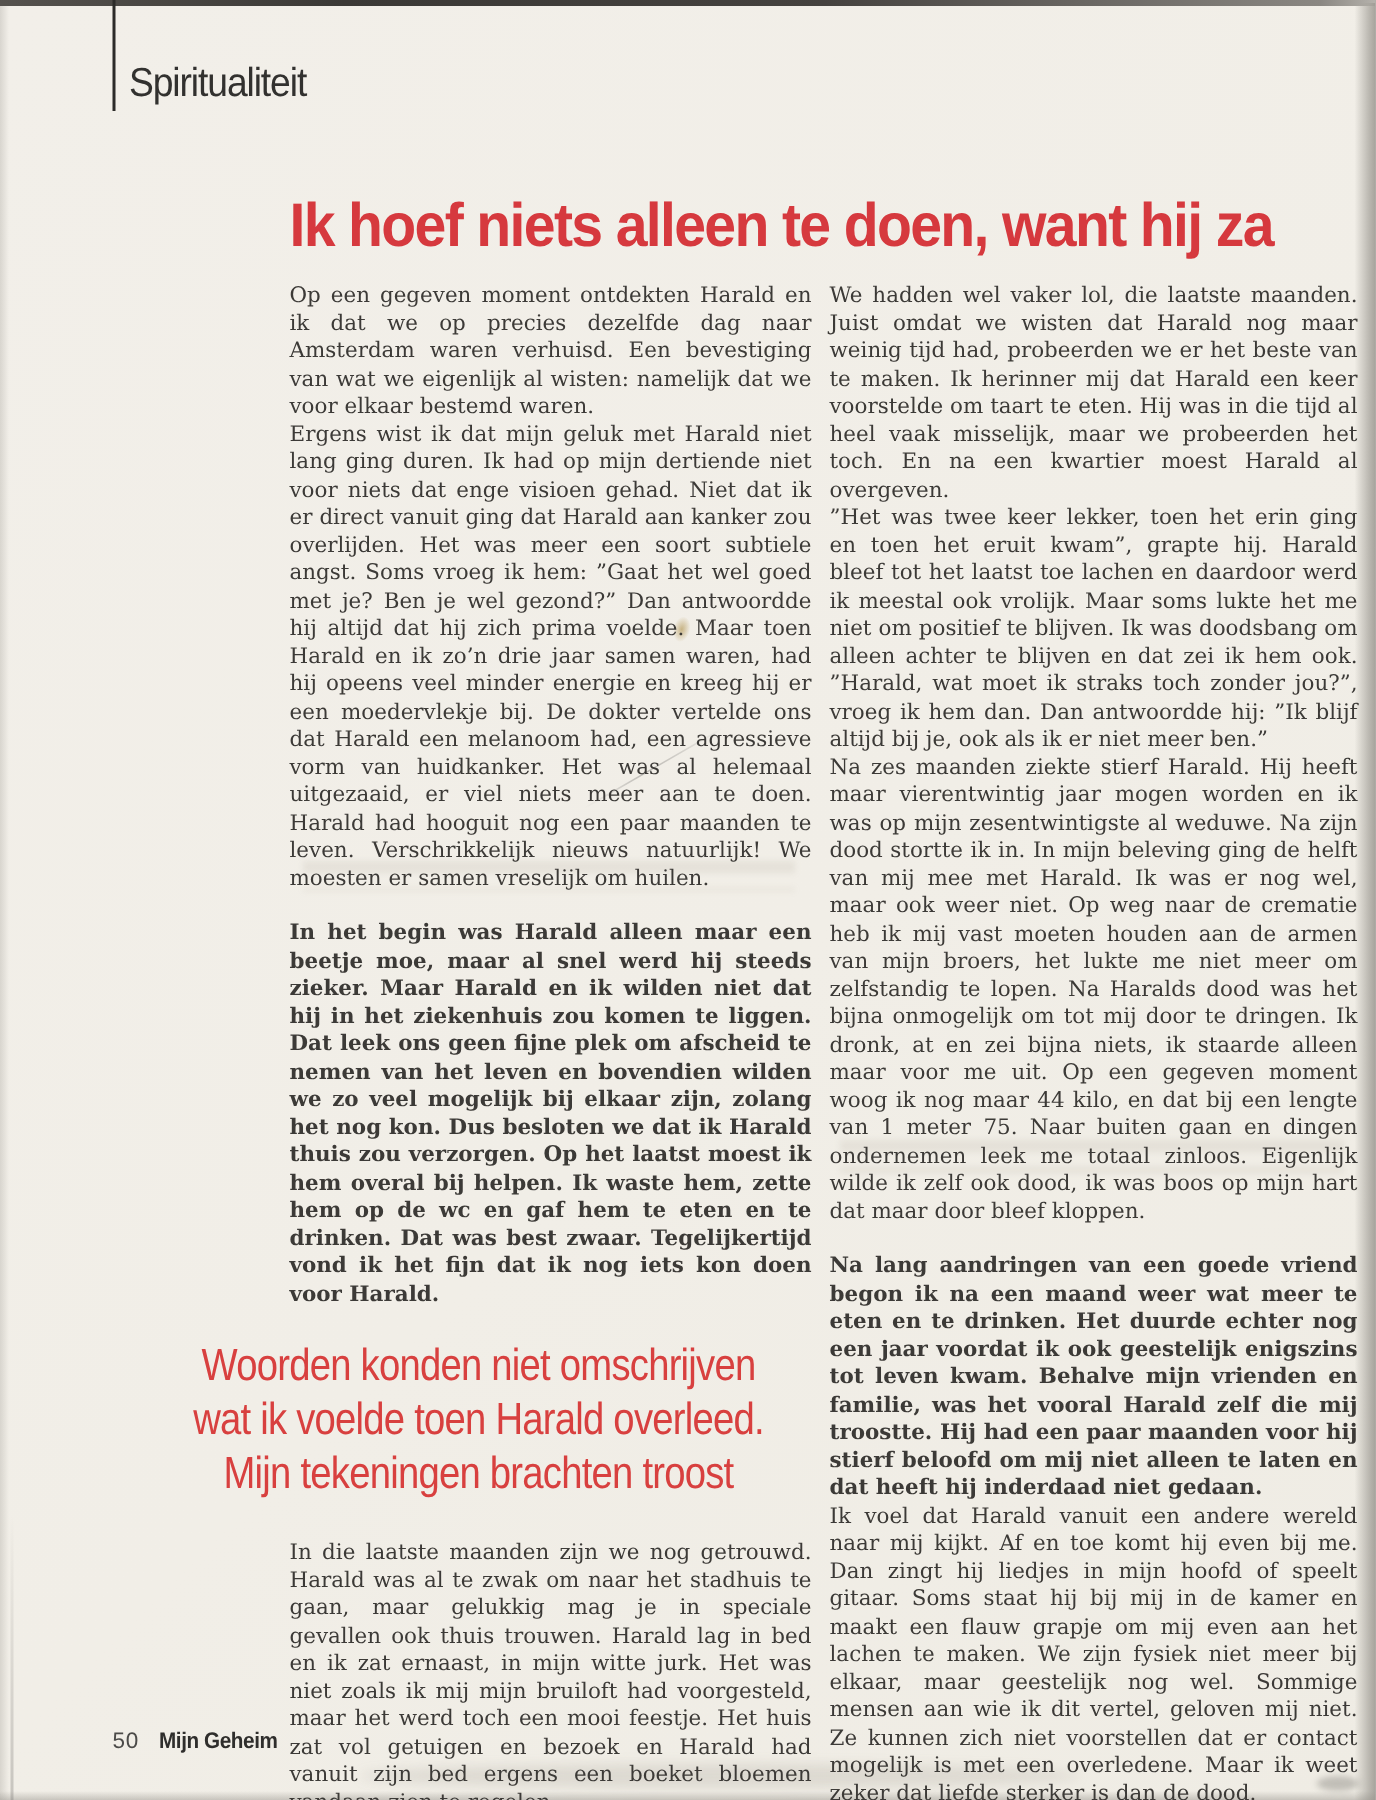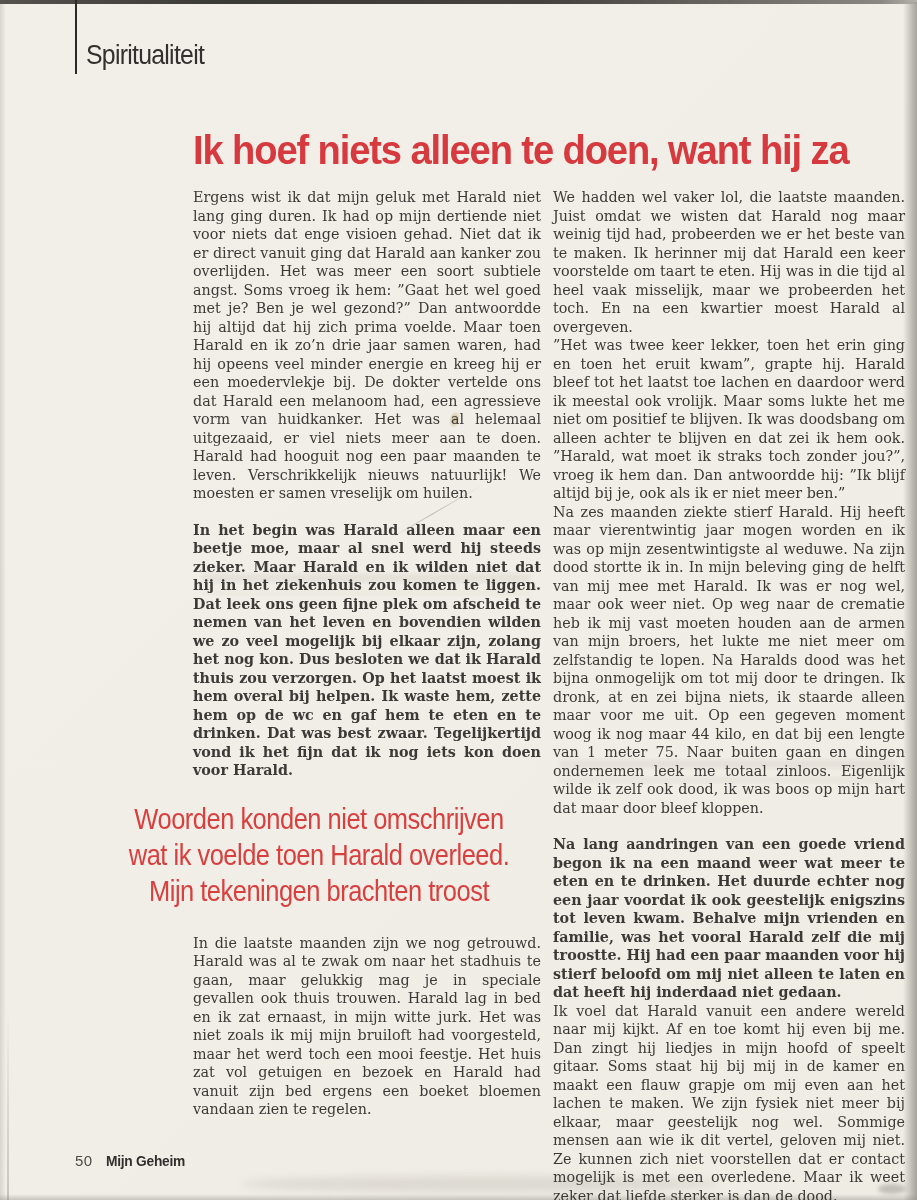--- a/index.html
+++ b/index.html
@@ -85,20 +85,21 @@
   <div class="smudge smudge-b"></div>
   <div class="smudge-c smudge"></div>
   <div class="smudge-d smudge"></div>
 
   <div class="kicker-rule"></div>
   <div class="kicker-label">Spiritualiteit</div>
 
   <h1 class="headline">Ik hoef niets alleen te doen, want hij za</h1>
 
   <div class="col col-left">
+    <p>Op een gegeven moment ontdekten Harald en ik dat we op precies dezelfde dag naar Amsterdam waren verhuisd. Een bevestiging van wat we eigenlijk al wisten: namelijk dat we voor elkaar bestemd waren.</p>
     <p>Ergens wist ik dat mijn geluk met Harald niet lang ging duren. Ik had op mijn dertiende niet voor niets dat enge visioen gehad. Niet dat ik er direct vanuit ging dat Harald aan kanker zou overlijden. Het was meer een soort subtiele angst. Soms vroeg ik hem: ”Gaat het wel goed met je? Ben je wel gezond?” Dan antwoordde hij altijd dat hij zich prima voelde. Maar toen Harald en ik zo’n drie jaar samen waren, had hij opeens veel minder energie en kreeg hij er een moedervlekje bij. De dokter vertelde ons dat Harald een melanoom had, een agressieve vorm van huidkanker. Het was al helemaal uitgezaaid, er viel niets meer aan te doen. Harald had hooguit nog een paar maanden te leven. Verschrikkelijk nieuws natuurlijk! We moesten er samen vreselijk om huilen.</p>
     <p class="gap">In het begin was Harald alleen maar een beetje moe, maar al snel werd hij steeds zieker. Maar Harald en ik wilden niet dat hij in het ziekenhuis zou komen te liggen. Dat leek ons geen fijne plek om afscheid te nemen van het leven en bovendien wilden we zo veel mogelijk bij elkaar zijn, zolang het nog kon. Dus besloten we dat ik Harald thuis zou verzorgen. Op het laatst moest ik hem overal bij helpen. Ik waste hem, zette hem op de wc en gaf hem te eten en te drinken. Dat was best zwaar. Tegelijkertijd vond ik het fijn dat ik nog iets kon doen voor Harald.</p>
     <blockquote class="pull-quote">
       <div>Woorden konden niet omschrijven</div>
       <div>wat ik voelde toen Harald overleed.</div>
       <div>Mijn tekeningen brachten troost</div>
     </blockquote>
     <p>In die laatste maanden zijn we nog getrouwd. Harald was al te zwak om naar het stadhuis te gaan, maar gelukkig mag je in speciale gevallen ook thuis trouwen. Harald lag in bed en ik zat ernaast, in mijn witte jurk. Het was niet zoals ik mij mijn bruiloft had voorgesteld, maar het werd toch een mooi feestje. Het huis zat vol getuigen en bezoek en Harald had vanuit zijn bed ergens een boeket bloemen vandaan zien te regelen.</p>
   </div>
 

